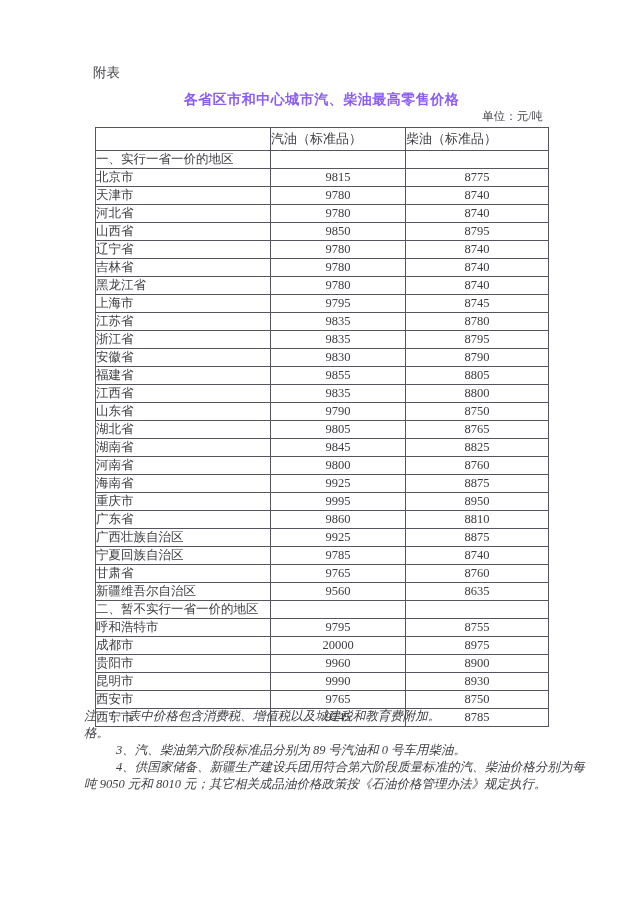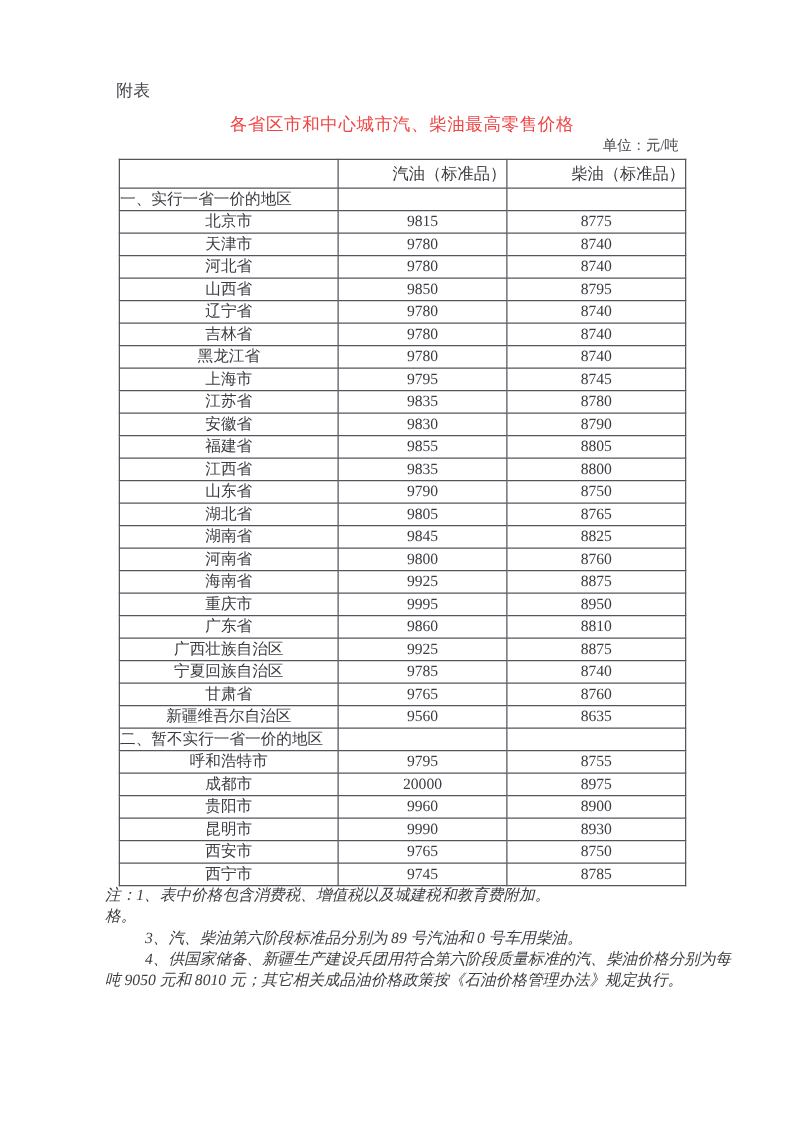--- a/index.html
+++ b/index.html
@@ -5,37 +5,37 @@
   html,body{margin:0;padding:0;}
   body{
     width:640px;height:905px;background:#ffffff;
     font-family:"Liberation Serif","DejaVu Serif",serif;
     color:#3c3d42;
   }
   .page{position:relative;width:640px;height:905px;background:#ffffff;overflow:hidden;padding-left:24px;}
   .attach{position:absolute;left:93px;top:64px;font-size:13.5px;color:#45464b;}
   .title{
     position:absolute;left:95px;top:91px;width:453px;text-align:center;
-    font-weight:normal;font-size:14px;color:#ef4444;letter-spacing:0.5px;
+    font-weight:bold;font-size:14px;color:#8b5cf6;letter-spacing:0.5px;
   }
   .unit{position:absolute;left:95px;top:109px;width:448px;text-align:right;font-size:11.5px;color:#45464b;}
   table.price-table{
     position:absolute;left:95px;top:127px;width:453px;
     border-collapse:collapse;table-layout:fixed;
   }
   .price-table th,.price-table td{
     border:1px solid #55565d;padding:0;font-weight:normal;
     vertical-align:middle;overflow:hidden;white-space:nowrap;
   }
   .price-table thead tr{height:23px;}
-  .price-table th{font-size:13px;text-align:right;color:#3b3c41;}
+  .price-table th{font-size:13px;text-align:left;color:#3b3c41;}
   .price-table tbody tr{height:17.3px;}
   .price-table td{font-size:12.5px;color:#3b3c41;}
   .section-cell{text-align:left;padding-left:5px;}
-  .region-cell{text-align:center;padding-left:27px;margin-top:48px;}
+  .region-cell{text-align:left;padding-left:27px;margin-top:48px;}
   .num-cell{text-align:center;font-size:13px;color:#35363b;}
   .notes{position:absolute;left:84px;top:708px;width:478px;font-size:12.5px;color:#3c3d42;}
   .note-line{line-height:17px;white-space:nowrap;font-style:italic;}
   .note-line.indent{padding-left:32px;}
 </style>
 </head>
 <body>
 
 <div class="page">
 
@@ -103,20 +103,25 @@
           <td class="region-cell">上海市</td>
           <td class="num-cell">9795</td>
           <td class="num-cell">8745</td>
         </tr>
         <tr>
           <td class="region-cell">江苏省</td>
           <td class="num-cell">9835</td>
           <td class="num-cell">8780</td>
         </tr>
         <tr>
+          <td class="region-cell">浙江省</td>
+          <td class="num-cell">9835</td>
+          <td class="num-cell">8795</td>
+        </tr>
+        <tr>
           <td class="region-cell">安徽省</td>
           <td class="num-cell">9830</td>
           <td class="num-cell">8790</td>
         </tr>
         <tr>
           <td class="region-cell">福建省</td>
           <td class="num-cell">9855</td>
           <td class="num-cell">8805</td>
         </tr>
         <tr>

